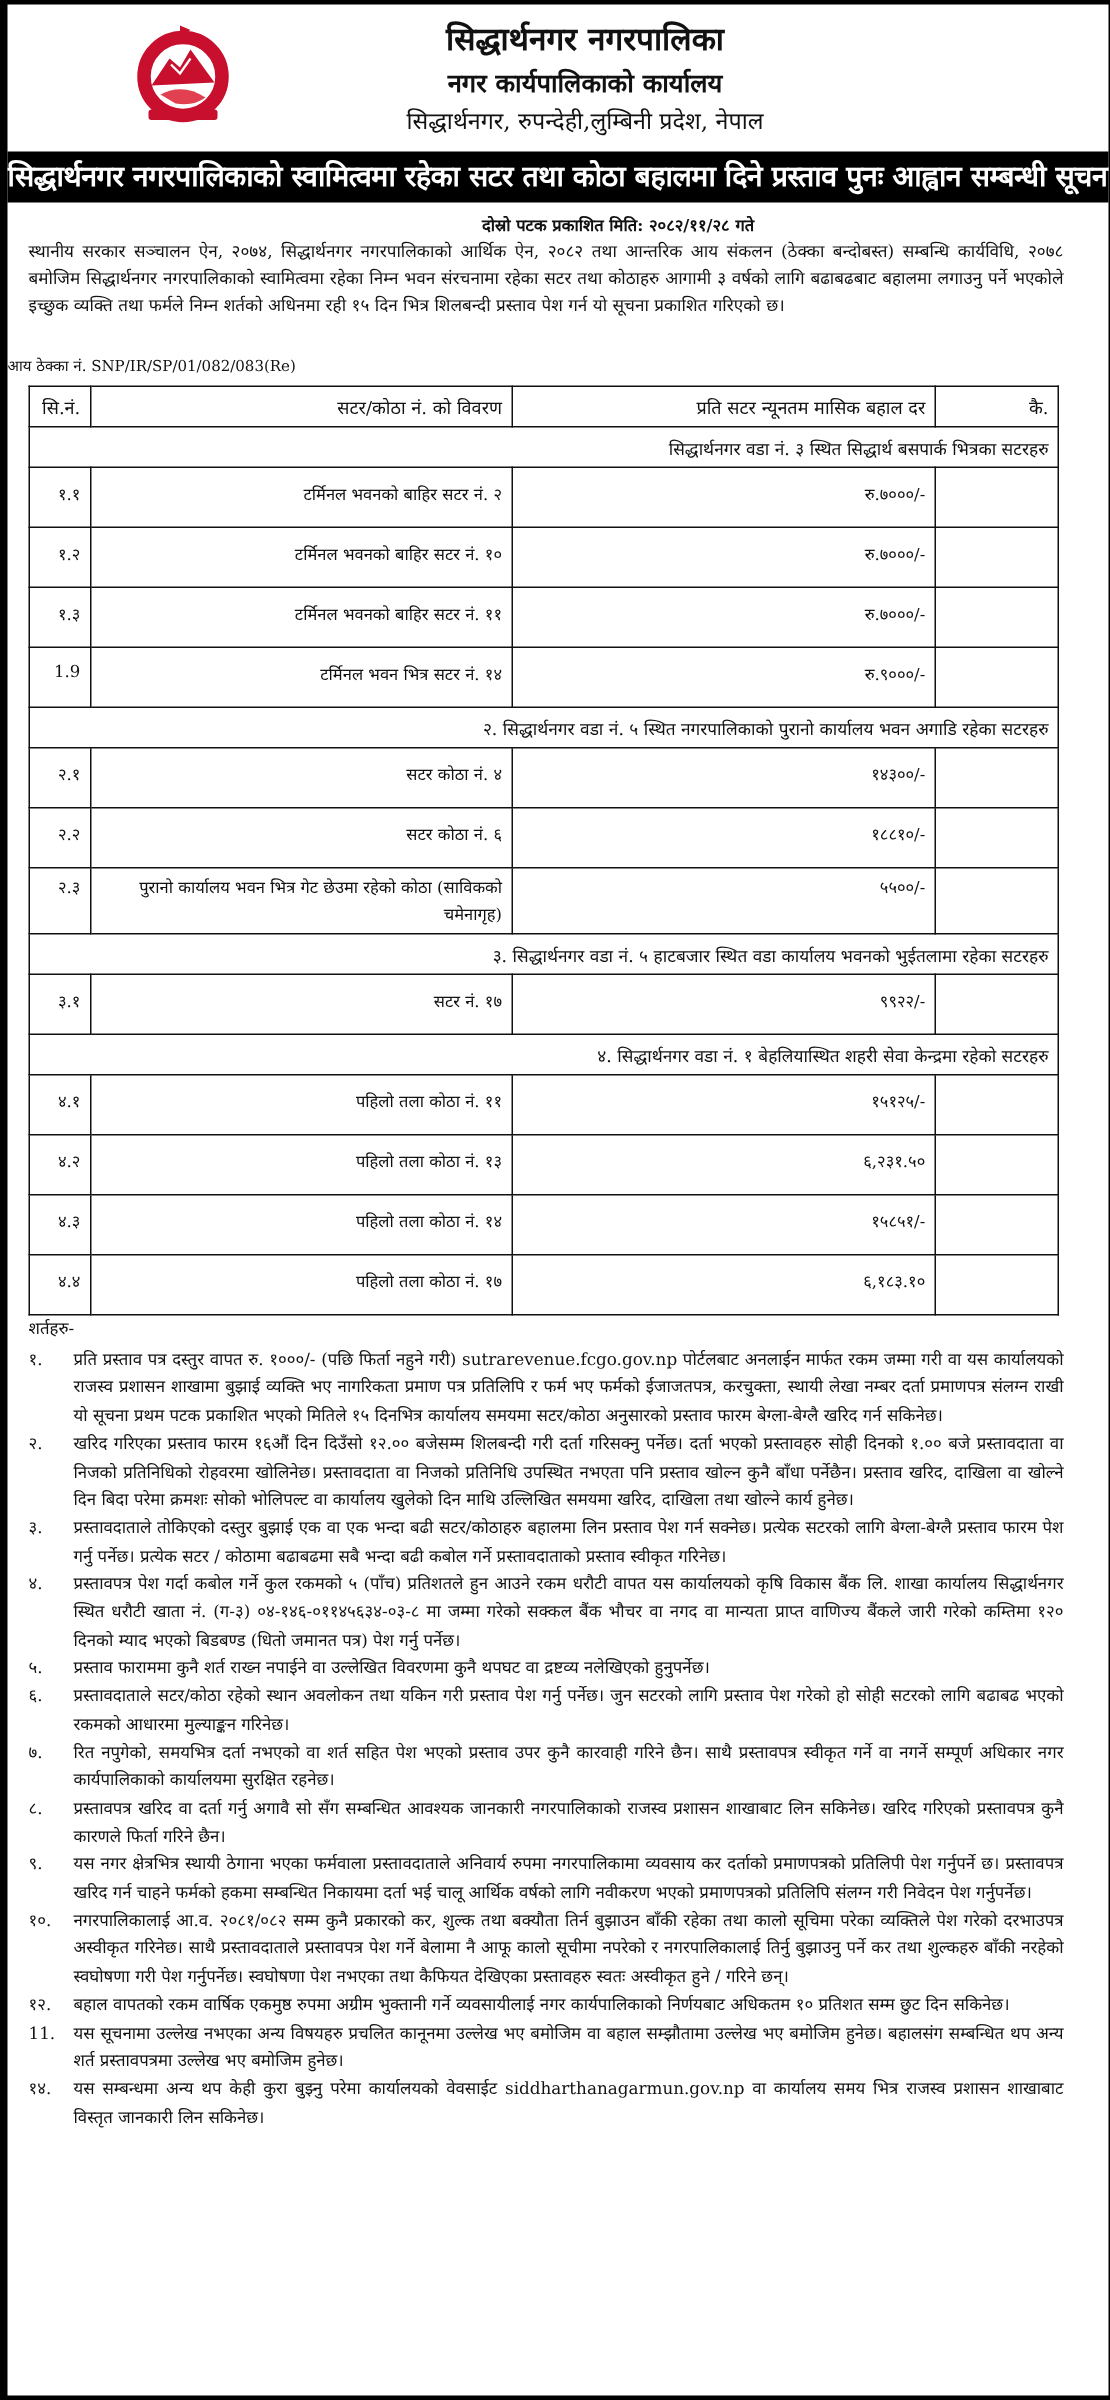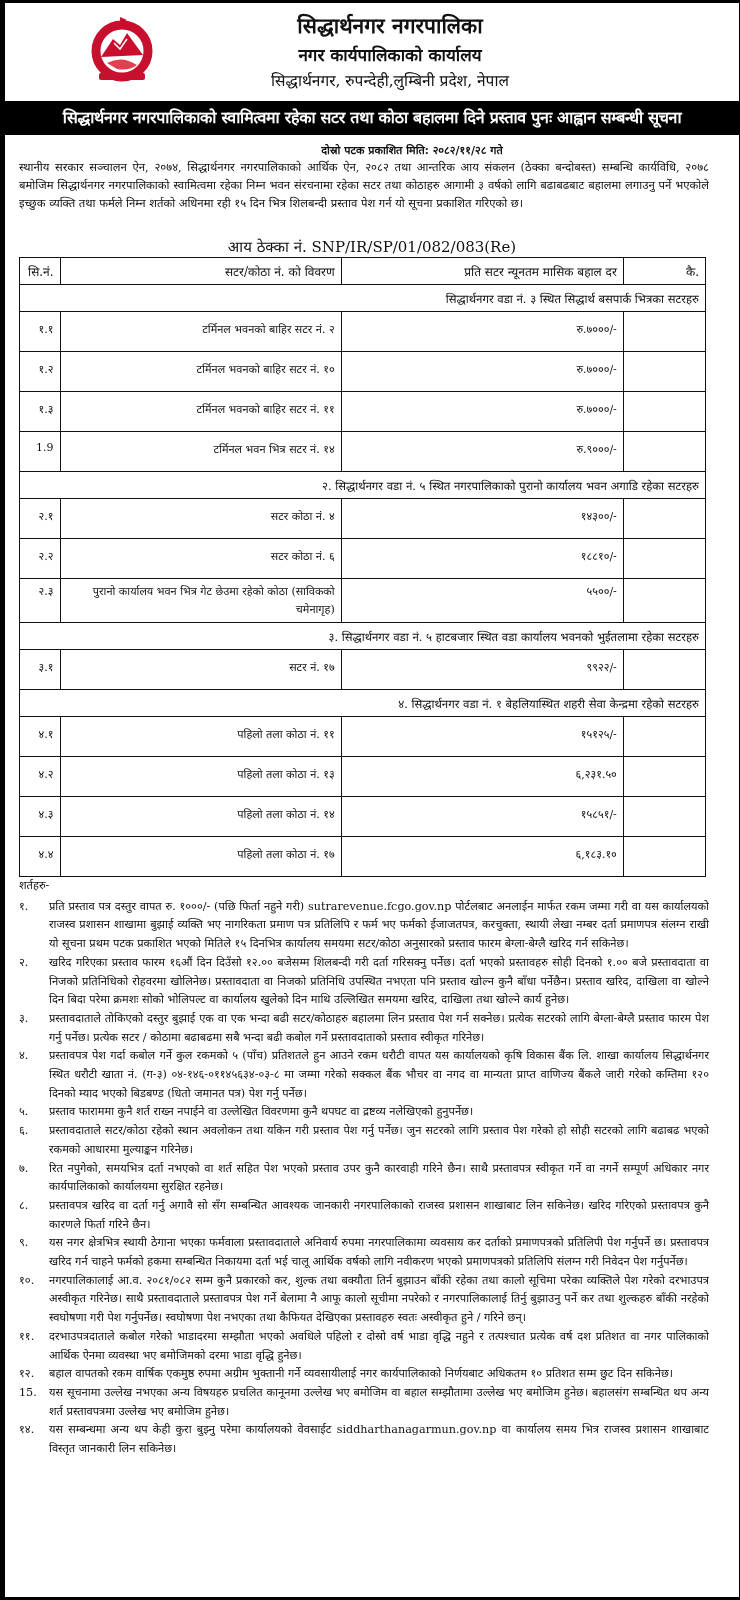--- a/index.html
+++ b/index.html
@@ -10,31 +10,31 @@
   .frame-inner { position:absolute; left:0; top:0; right:0; bottom:0; }
 
   
   .logo { position:absolute; left:82px; top:10px; width:70px; height:74px; }
   .hdr { position:absolute; left:180px; width:410px; text-align:center; white-space:nowrap; }
   .hdr1 { top:8px; font-size:21px; font-weight:bold; letter-spacing:0; }
   .hdr2 { top:40px; font-size:17px; font-weight:bold; }
   .hdr3 { top:66px; font-size:15.5px; }
 
   .banner { position:absolute; left:0; top:98px; width:734px; height:34px; background:#000;
-            color:#fff; font-size:16px; font-weight:bold; line-height:34px; text-align:center;
+            color:#fff; font-size:19px; font-weight:bold; line-height:34px; text-align:center;
             white-space:nowrap; overflow:hidden; letter-spacing:-0.3px; }
 
   .pubdate { position:absolute; left:0; top:139px; width:734px; text-align:center;
              font-size:11px; font-weight:bold;margin-left:40px; }
 
   .intro { position:absolute; left:14px; top:155px; width:690px; font-size:11.4px;
            line-height:18px; text-align:justify; }
 
-  .tender-no { position:absolute; left:0; top:233px; width:734px; text-align:center;
-               font-size:15px; }
+  .tender-no { position:absolute; left:0; top:233px; width:734px; 
+               font-size:10px; }
 
   table.rates { position:absolute; left:14px; top:254px; width:687px; border-collapse:collapse;
                 font-size:11px; }
   table.rates td, table.rates th { border:1.4px solid #111; padding:0 6px; vertical-align:top;
                 font-weight:normal; text-align:right; }
   table.rates th { height:26px; vertical-align:middle; font-size:12px; }
   table.rates td.c1 { width:30px; }
   table.rates td.c2 { width:267px; }
   table.rates td.c3 { width:268px; }
   table.rates td.c4 { width:78px; }
@@ -212,29 +212,25 @@
           </div>
           <div class="cond">
             <span class="num">९.</span>
             <span class="txt">यस नगर क्षेत्रभित्र स्थायी ठेगाना भएका फर्मवाला प्रस्तावदाताले अनिवार्य रुपमा नगरपालिकामा व्यवसाय कर दर्ताको प्रमाणपत्रको प्रतिलिपी पेश गर्नुपर्ने छ। प्रस्तावपत्र खरिद गर्न चाहने फर्मको हकमा सम्बन्धित निकायमा दर्ता भई चालू आर्थिक वर्षको लागि नवीकरण भएको प्रमाणपत्रको प्रतिलिपि संलग्न गरी निवेदन पेश गर्नुपर्नेछ।</span>
           </div>
           <div class="cond">
             <span class="num">१०.</span>
             <span class="txt">नगरपालिकालाई आ.व. २०८१/०८२ सम्म कुनै प्रकारको कर, शुल्क तथा बक्यौता तिर्न बुझाउन बाँकी रहेका तथा कालो सूचिमा परेका व्यक्तिले पेश गरेको दरभाउपत्र अस्वीकृत गरिनेछ। साथै प्रस्तावदाताले प्रस्तावपत्र पेश गर्ने बेलामा नै आफू कालो सूचीमा नपरेको र नगरपालिकालाई तिर्नु बुझाउनु पर्ने कर तथा शुल्कहरु बाँकी नरहेको स्वघोषणा गरी पेश गर्नुपर्नेछ। स्वघोषणा पेश नभएका तथा कैफियत देखिएका प्रस्तावहरु स्वतः अस्वीकृत हुने / गरिने छन्।</span>
           </div>
           <div class="cond">
-            <span class="num">११.</span>
-            <span class="txt">दरभाउपत्रदाताले कबोल गरेको भाडादरमा सम्झौता भएको अवधिले पहिलो र दोस्रो वर्ष भाडा वृद्धि नहुने र तत्पश्चात प्रत्येक वर्ष दश प्रतिशत वा नगर पालिकाको आर्थिक ऐनमा व्यवस्था भए बमोजिमको दरमा भाडा वृद्धि हुनेछ।</span>
-          </div>
-          <div class="cond">
             <span class="num">१२.</span>
             <span class="txt">बहाल वापतको रकम वार्षिक एकमुष्ठ रुपमा अग्रीम भुक्तानी गर्ने व्यवसायीलाई नगर कार्यपालिकाको निर्णयबाट अधिकतम १० प्रतिशत सम्म छुट दिन सकिनेछ।</span>
           </div>
           <div class="cond">
-            <span class="num">15.</span>
+            <span class="num">11.</span>
             <span class="txt">यस सूचनामा उल्लेख नभएका अन्य विषयहरु प्रचलित कानूनमा उल्लेख भए बमोजिम वा बहाल सम्झौतामा उल्लेख भए बमोजिम हुनेछ। बहालसंग सम्बन्धित थप अन्य शर्त प्रस्तावपत्रमा उल्लेख भए बमोजिम हुनेछ।</span>
           </div>
           <div class="cond">
             <span class="num">१४.</span>
             <span class="txt">यस सम्बन्धमा अन्य थप केही कुरा बुझ्नु परेमा कार्यालयको वेवसाईट siddharthanagarmun.gov.np  वा कार्यालय समय भित्र राजस्व प्रशासन शाखाबाट विस्तृत जानकारी लिन सकिनेछ।</span>
           </div>
         </div>
   </div>
 
   <div class="signature">(प्रमुख प्रशासकीय अधिकृत)</div>

